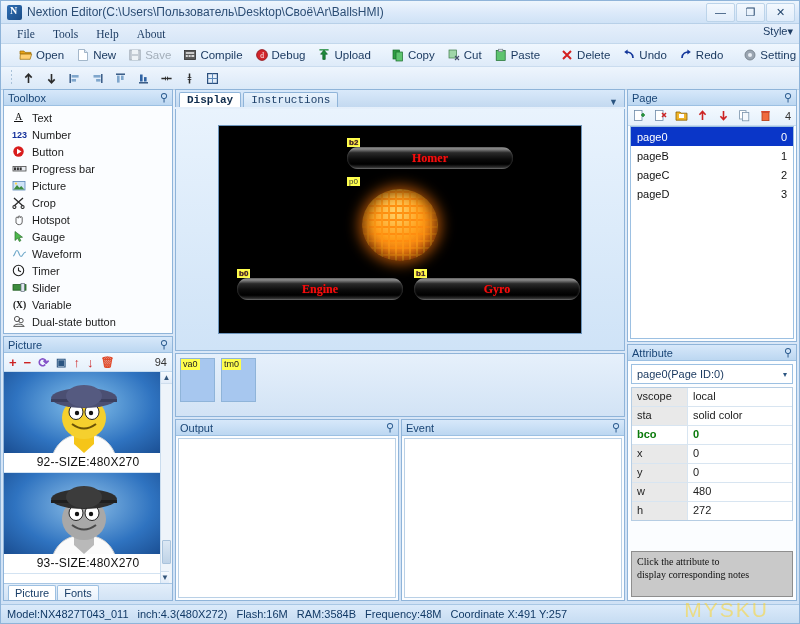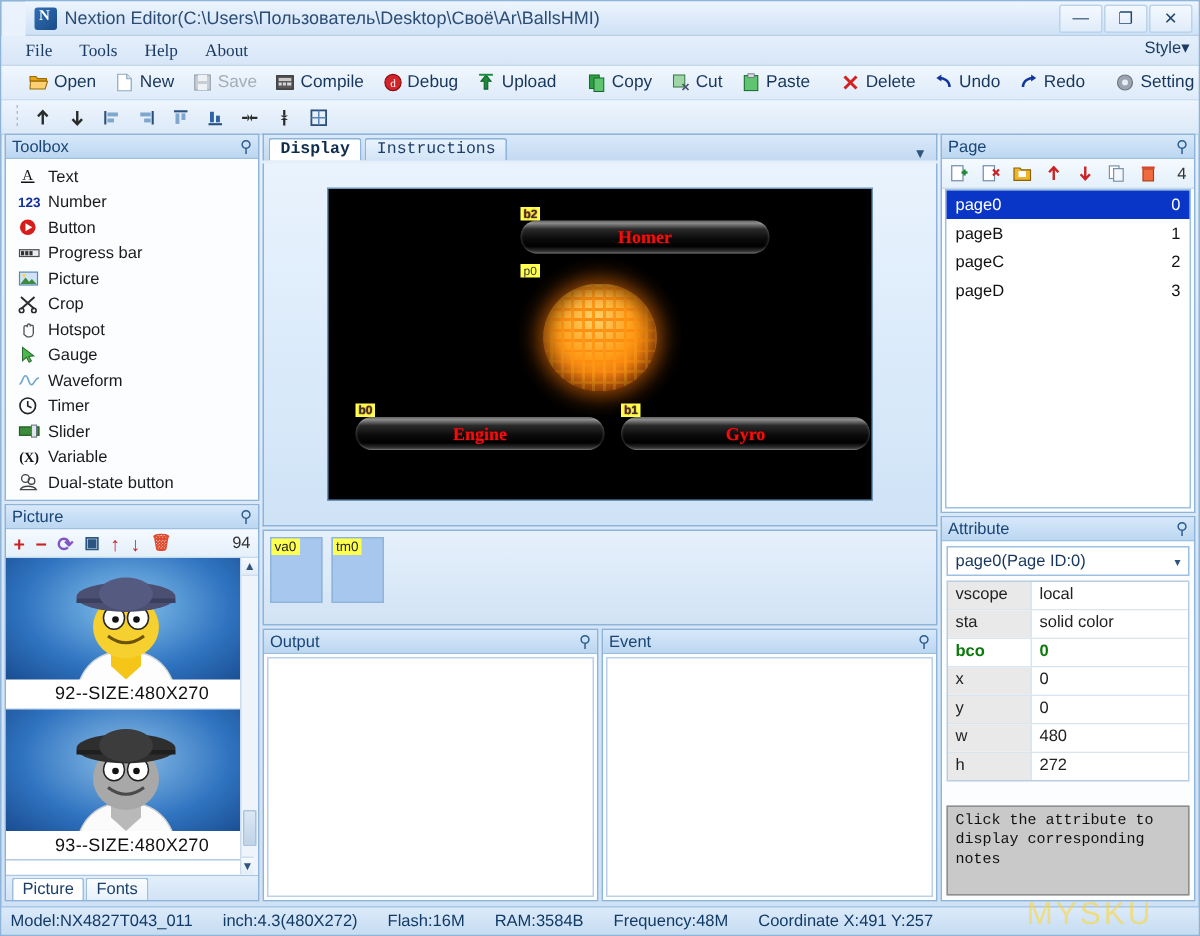--- a/index.html
+++ b/index.html
@@ -9,21 +9,21 @@
     background:#cfe2f6;color:#10223e;
     -webkit-font-smoothing:none;
   }
   .app{position:relative;width:800px;height:624px;
     background:linear-gradient(180deg,#eaf3fc 0%,#dce9f8 45%,#cfe1f5 100%);
     border:1px solid #8fb4d9;box-sizing:border-box;}
 
   
   .titlebar{height:22px;display:flex;align-items:center;
     background:linear-gradient(180deg,#eef6fd 0%,#ddeafa 50%,#cfe2f6 100%);
-    border-bottom:1px solid #b8d0e8;padding:0 2px;margin-left:16px;}
+    border-bottom:1px solid #b8d0e8;padding:0 2px;}
   .title-ico{width:15px;height:15px;margin:0 5px 0 4px;border-radius:2px;
     background:linear-gradient(135deg,#2f6fb5,#1b4c86);position:relative;flex:none;}
   .title-ico:after{content:"N";position:absolute;left:3px;top:0px;color:#fff;
     font-size:10px;font-weight:bold;font-family:"Liberation Serif",serif;}
   .title-text{font-size:12px;color:#2b4d74;white-space:nowrap;overflow:hidden;}
   .winbtns{margin-left:auto;display:flex;gap:1px;padding-right:2px;}
   .wbtn{width:27px;height:17px;display:flex;align-items:center;justify-content:center;
     font-size:11px;color:#26486f;
     background:linear-gradient(180deg,#f4f9fe,#e0ecfa);
     border:1px solid #bcd4ea;border-radius:2px;}
@@ -144,26 +144,26 @@
   
   .attr-sel{height:18px;margin:3px;display:flex;align-items:center;padding:0 5px;font-size:11px;
     background:#fff;border:1px solid #9cc0e2;color:#17365d;}
   .attr-sel .car{margin-left:auto;font-size:8px;color:#2b5581;}
   .attr-table{margin:0 3px;border:1px solid #b6cde3;background:#fff;font-size:11px;}
   .arow{display:flex;height:18px;border-bottom:1px solid #d8e5f1;}
   .arow:last-child{border-bottom:none;}
   .ak{width:56px;padding:2px 5px;background:#e9e9e9;border-right:1px solid #d8e5f1;color:#222;box-sizing:border-box;}
   .av{flex:1;padding:2px 5px;background:#fff;color:#222;}
   .arow.hl .ak,.arow.hl .av{color:#0a7a0a;font-weight:bold;background:#fff;}
-  .notes{position:absolute;left:3px;right:3px;bottom:3px;height:60px;background:#c9c9c9;border:1px solid #8e8e8e;
-    padding:3px 5px;font-family:Liberation Mono, monospace;font-size:10px;color:#111;line-height:13px;box-sizing:border-box;}
+  .notes{position:absolute;left:3px;right:3px;bottom:3px;height:46px;background:#c9c9c9;border:1px solid #8e8e8e;
+    padding:3px 5px;font-family:Liberation Serif, serif;font-size:10px;color:#111;line-height:13px;box-sizing:border-box;}
 
   
   .status{position:absolute;left:0;right:0;bottom:0;height:18px;display:flex;align-items:center;
-    gap:20px;padding:0 6px;font-size:11px;color:#123a66;
+    gap:9px;padding:0 6px;font-size:11px;color:#123a66;
     background:linear-gradient(180deg,#dbeafa,#c6dcf2);border-top:1px solid #a9c7e4;}
   .wm{position:absolute;right:30px;bottom:1px;font-family:"Liberation Sans",sans-serif;
     font-size:21px;font-weight:normal;color:rgba(255,214,40,.55);letter-spacing:2px;pointer-events:none;}
   .style-btn{position:absolute;right:6px;top:24px;font-size:11px;color:#1d3c63;}
   svg{display:block;}
 </style>
 </head>
 <body>
 
 <div class="app">

